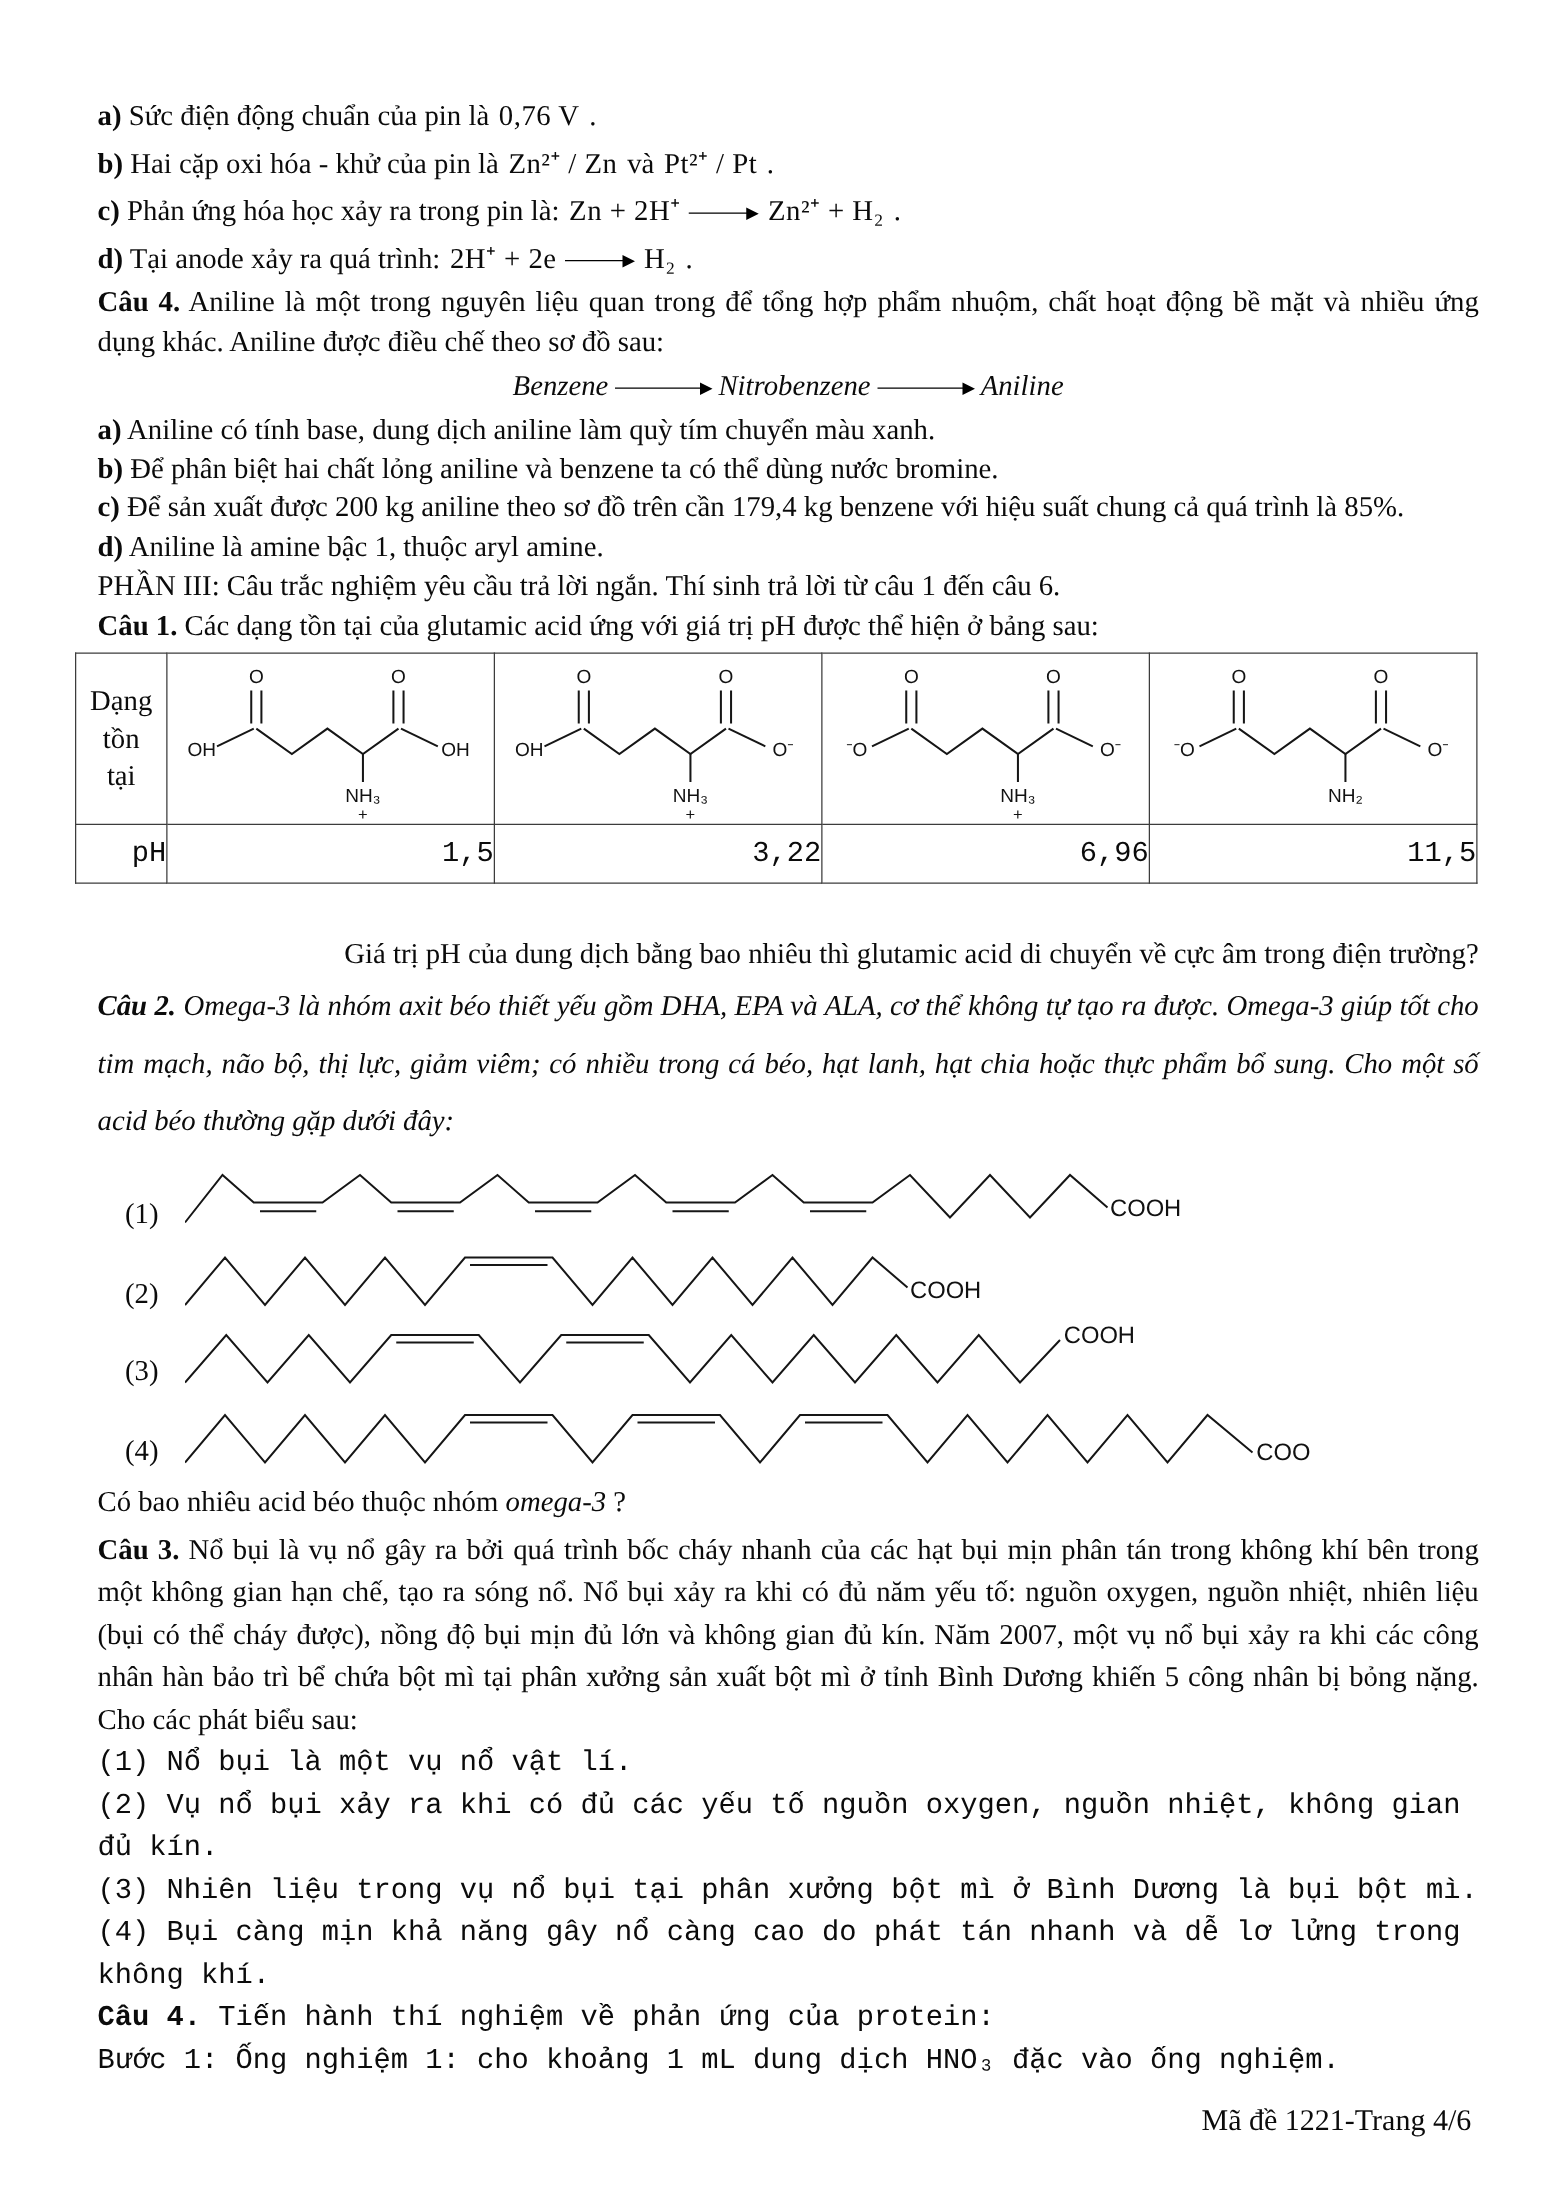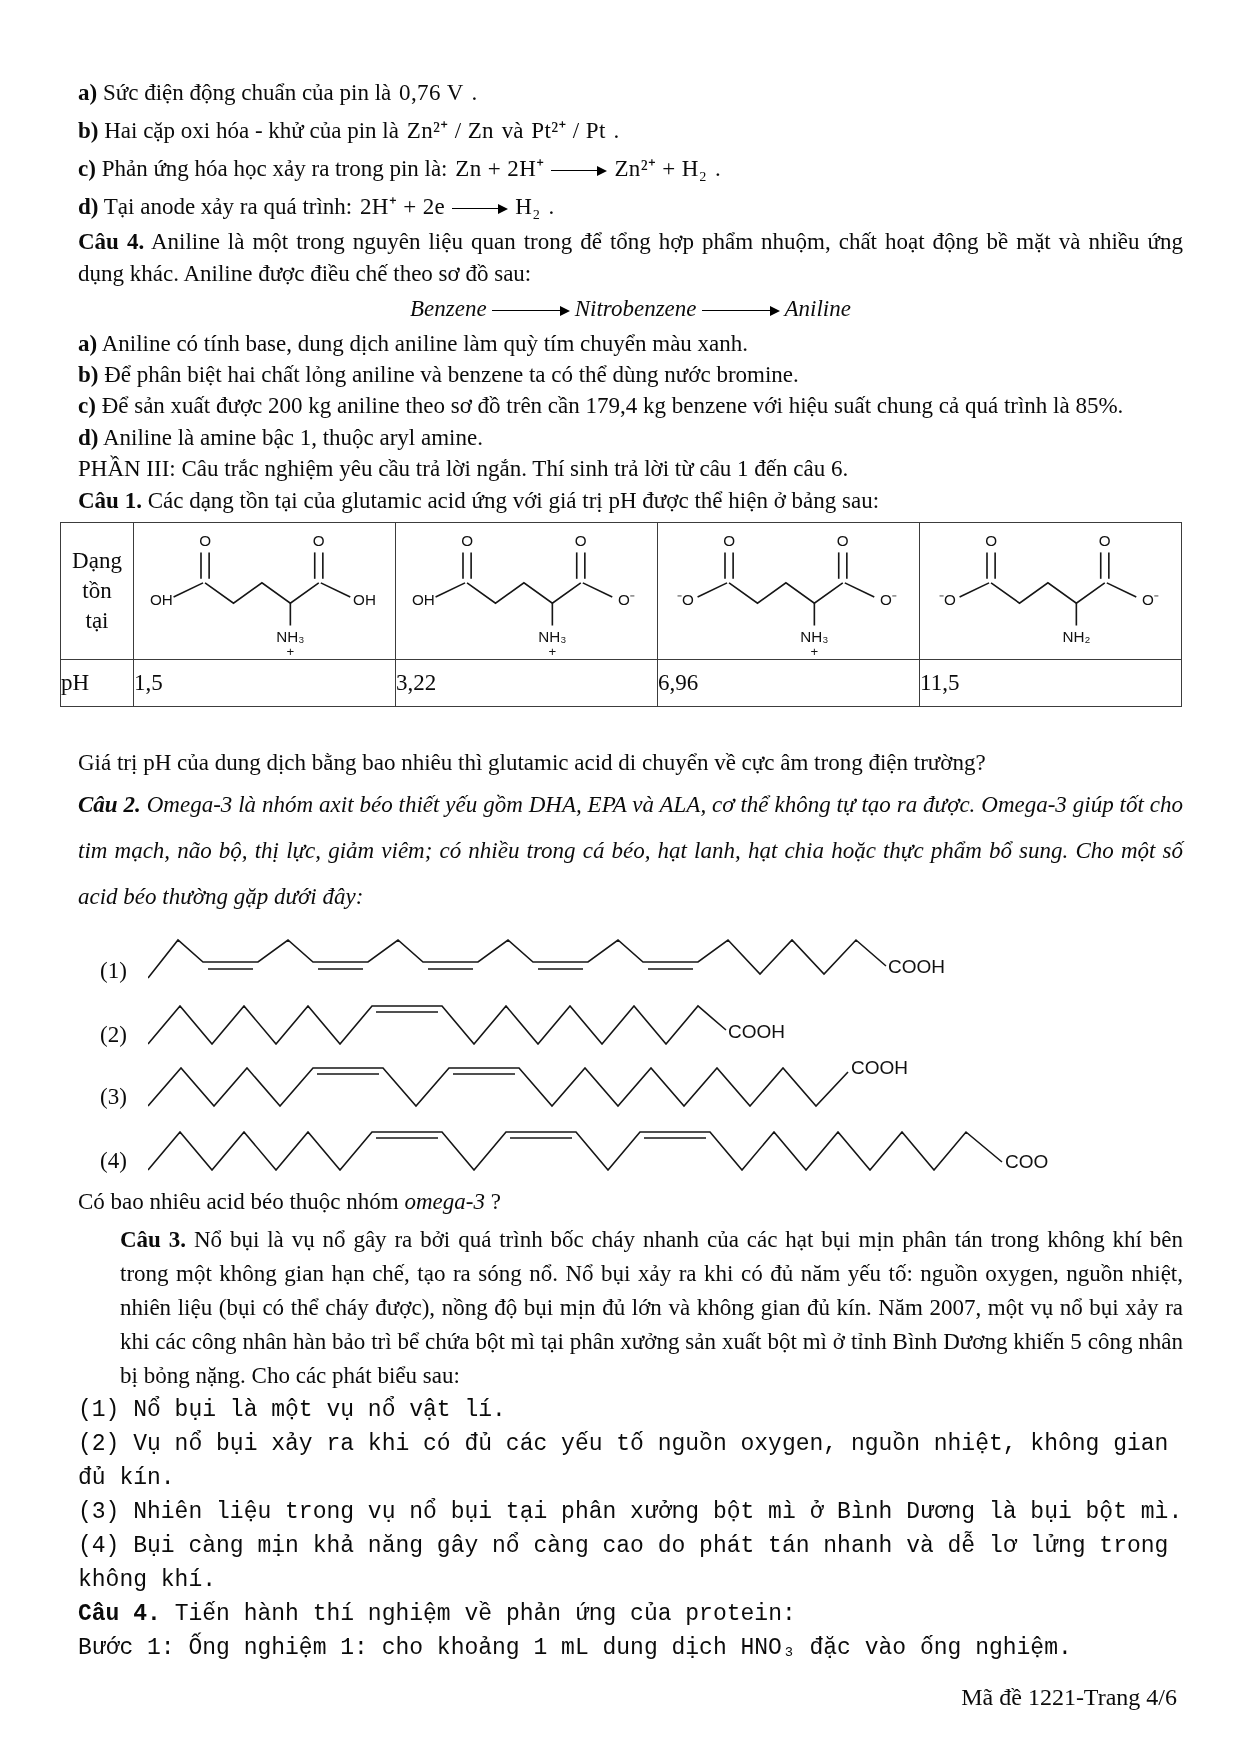--- a/index.html
+++ b/index.html
@@ -22,34 +22,34 @@
   .arr{display:inline-block;vertical-align:middle;position:relative;width:56px;height:12px;margin:0 5px;}
   .arr::before{content:"";position:absolute;left:0;top:5px;width:calc(100% - 9px);height:1.5px;background:#000;}
   .arr::after{content:"";position:absolute;right:0;top:1px;width:0;height:0;
     border-left:10px solid #000;border-top:5px solid transparent;border-bottom:5px solid transparent;}
   .arr-long{width:78px;}
   
   table.glu{border-collapse:collapse;margin:6px 0 0 -18px;width:1122px;table-layout:fixed;}
   table.glu td{border:1.6px solid #3c3c3c;padding:0;vertical-align:middle;}
   table.glu td.hd{width:72px;text-align:center;line-height:30px;}
   table.glu tr.r1 td{height:136px;}
-  table.glu tr.r2 td{height:46px;text-align:left;}
+  table.glu tr.r2 td{height:46px;text-align:right;font-family:Liberation Mono, monospace;}
   svg.glusvg{display:block;margin:2px auto 0 auto;width:95%;max-height:132px;}
   .ch{fill:none;stroke:#161616;stroke-width:1.6;}
   .at{font-family:"Liberation Sans", sans-serif;font-size:15px;fill:#111;}
   .atq{font-family:"Liberation Sans", sans-serif;font-size:13px;fill:#111;}
   
-  .q-gap{margin-top:40px;line-height:31px;}
+  .q-gap{margin-top:40px;line-height:31px;text-align:right;}
   .cau2para{line-height:46px;text-align:justify;margin-top:4px;font-style:italic;}
   .fatblock{margin:10px 0 0 22px;}
   .fat-row{display:flex;align-items:flex-end;gap:10px;margin-bottom:4px;}
   .fat-label{line-height:26px;margin-bottom:4px;min-width:38px;}
   .fat-svg{display:block;}
   .cooh{font-family:"Liberation Sans", sans-serif;font-size:19px;fill:#111;}
-  .cau3para{line-height:34px;text-align:justify;margin-top:6px;margin-left:42px;}
+  .cau3para{line-height:34px;text-align:justify;margin-top:6px;}
   .stline{line-height:34px;font-family:Liberation Mono, monospace;}
   .footer{position:absolute;right:64px;top:1684px;font-size:24px;}
 </style>
 </head>
 <body>
 
 <section>
   <p class="ln"><b>a)</b><span> Sức điện động chuẩn của pin là </span><span class="fm">0,76 V</span><span> .</span></p>
   <p class="ln"><b>b)</b><span> Hai cặp oxi hóa - khử của pin là </span><span class="fm">Zn²⁺ / Zn</span><span> và </span><span class="fm">Pt²⁺ / Pt</span><span> .</span></p>
   <p class="ln"><b>c)</b><span> Phản ứng hóa học xảy ra trong pin là: </span><span class="fm">Zn + 2H⁺</span><span class="arr"></span><span class="fm">Zn²⁺ + H₂</span><span> .</span></p>

